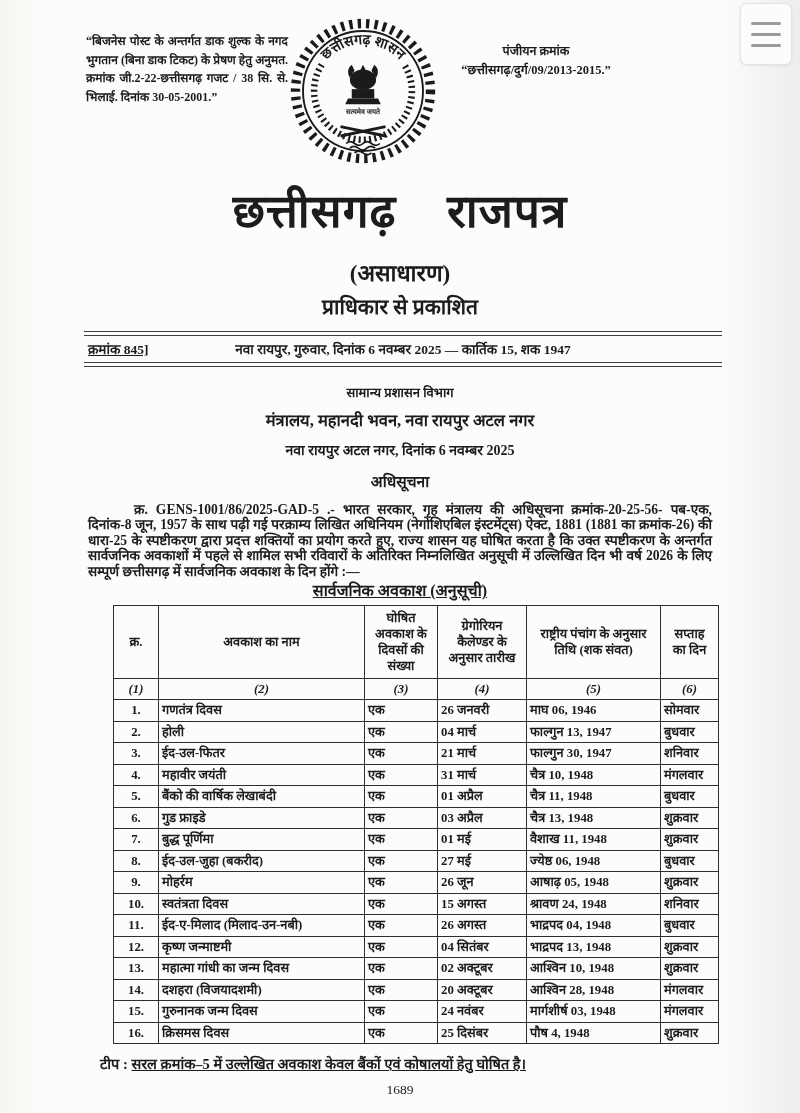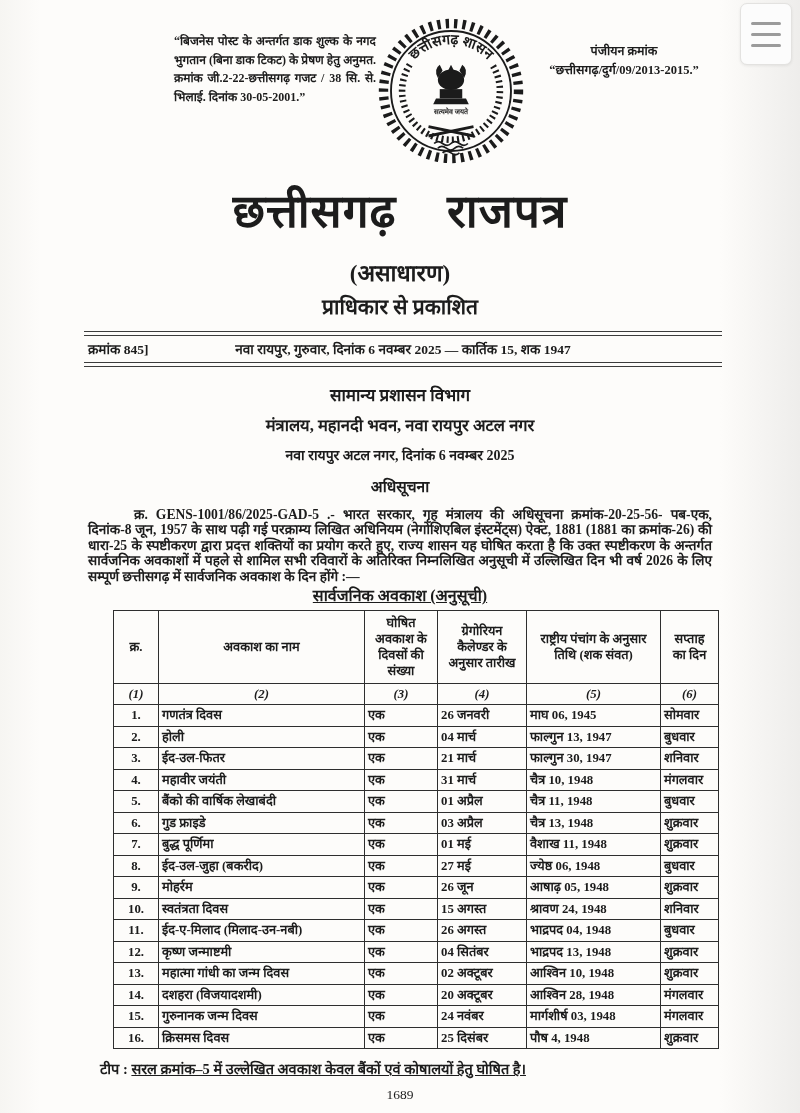--- a/index.html
+++ b/index.html
@@ -29,23 +29,23 @@
     display: flex; flex-direction: column;
     justify-content: center; align-items: center;
     gap: 8px;
     cursor: pointer;
   }
   .menu-btn .bar { width: 30px; height: 3px; background: #9b9b9b; border-radius: 2px; }
 
   
   .header-row {
     display: flex;
-    justify-content: flex-end;
+    justify-content: flex-start;
     align-items: flex-start;
-    padding: 24px 78px 0 109px;
+    padding: 24px 78px 0 86px;
   }
   .left-notice {
     width: 202px;
     font-size: 12px;
     font-weight: bold;
     line-height: 18.5px;
     text-align: justify;
     margin-top: 8px;
   }
   .emblem-wrap { width: 150px; margin-top: -8px; }
@@ -79,26 +79,26 @@
   }
   .rule-top { margin-top: 11px; }
   .issue-line {
     width: 638px;
     margin-left: 84px;
     position: relative;
     height: 26px;
     display: flex;
     align-items: center;
   }
-  .issue-no { position: absolute; left: 4px; font-size: 13.5px; font-weight: bold; }
+  .issue-no { position: absolute; left: 4px; font-size: 13.5px; font-weight: bold; text-decoration: underline; }
   .issue-date { width: 100%; text-align: center; font-size: 13.5px; font-weight: bold; }
 
   
   .dept { text-align: center; }
-  .dept-line1 { font-size: 17px; font-weight: bold; margin-top: 16px; }
+  .dept-line1 { font-size: 13px; font-weight: bold; margin-top: 16px; }
   .dept-line2 { font-size: 16.5px; font-weight: bold; margin-top: 7px; }
   .dept-line3 { font-size: 14px; font-weight: bold; margin-top: 9px; }
   .dept-heading { font-size: 15.5px; font-weight: bold; margin-top: 11px; }
 
   
   .notif {
     width: 624px;
     margin: 10px 0 0 88px;
     font-size: 13.6px;
     font-weight: bold;
@@ -250,21 +250,21 @@
           <td>(5)</td>
           <td>(6)</td>
         </tr>
     </thead>
     <tbody>
         <tr>
           <td class="col0">1.</td>
           <td class="col1">गणतंत्र दिवस</td>
           <td class="col2">एक</td>
           <td class="col3">26 जनवरी</td>
-          <td class="col4">माघ 06, 1945</td>
+          <td class="col4">माघ 06, 1946</td>
           <td class="col5">सोमवार</td>
         </tr>
         <tr>
           <td class="col0">2.</td>
           <td class="col1">होली</td>
           <td class="col2">एक</td>
           <td class="col3">04 मार्च</td>
           <td class="col4">फाल्गुन 13, 1947</td>
           <td class="col5">बुधवार</td>
         </tr>

